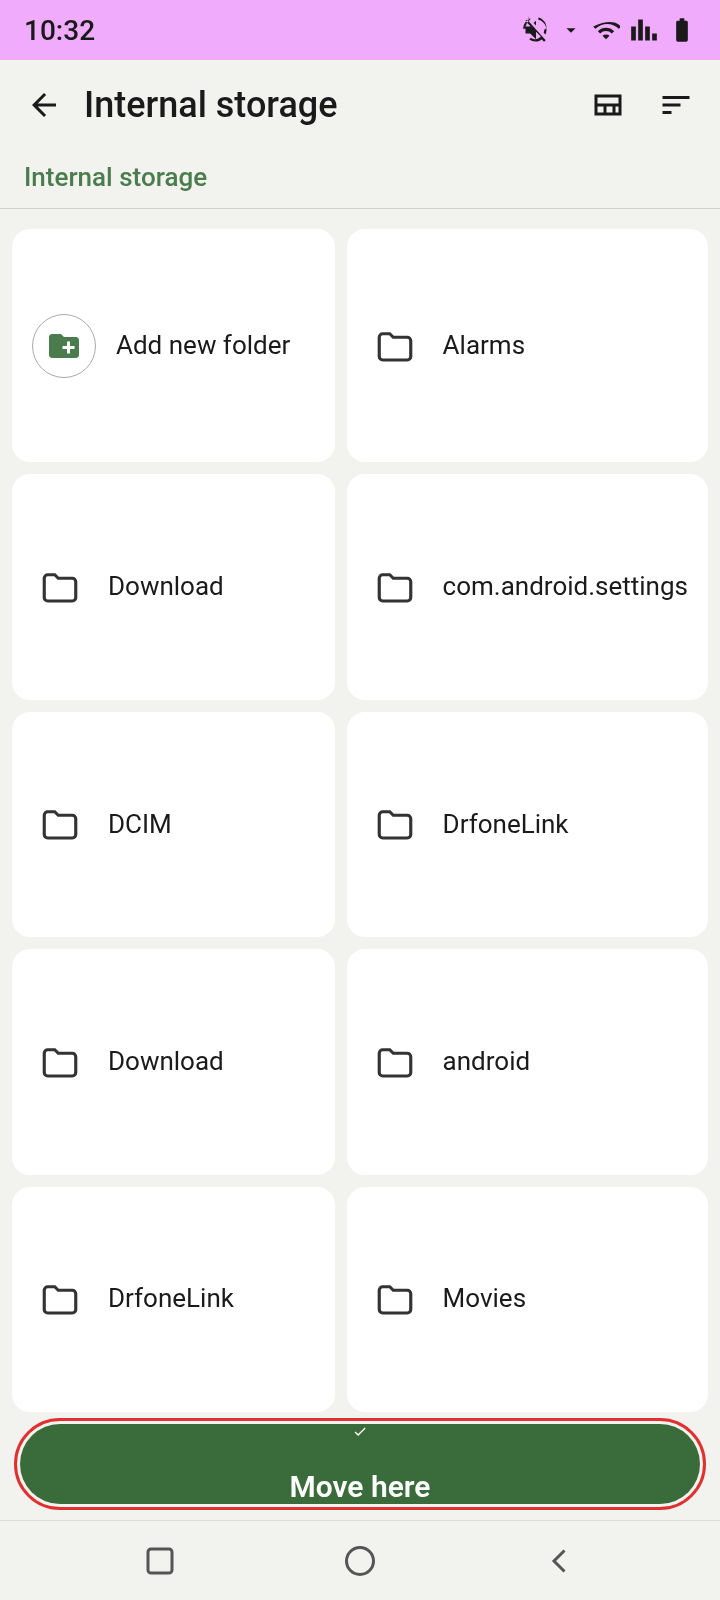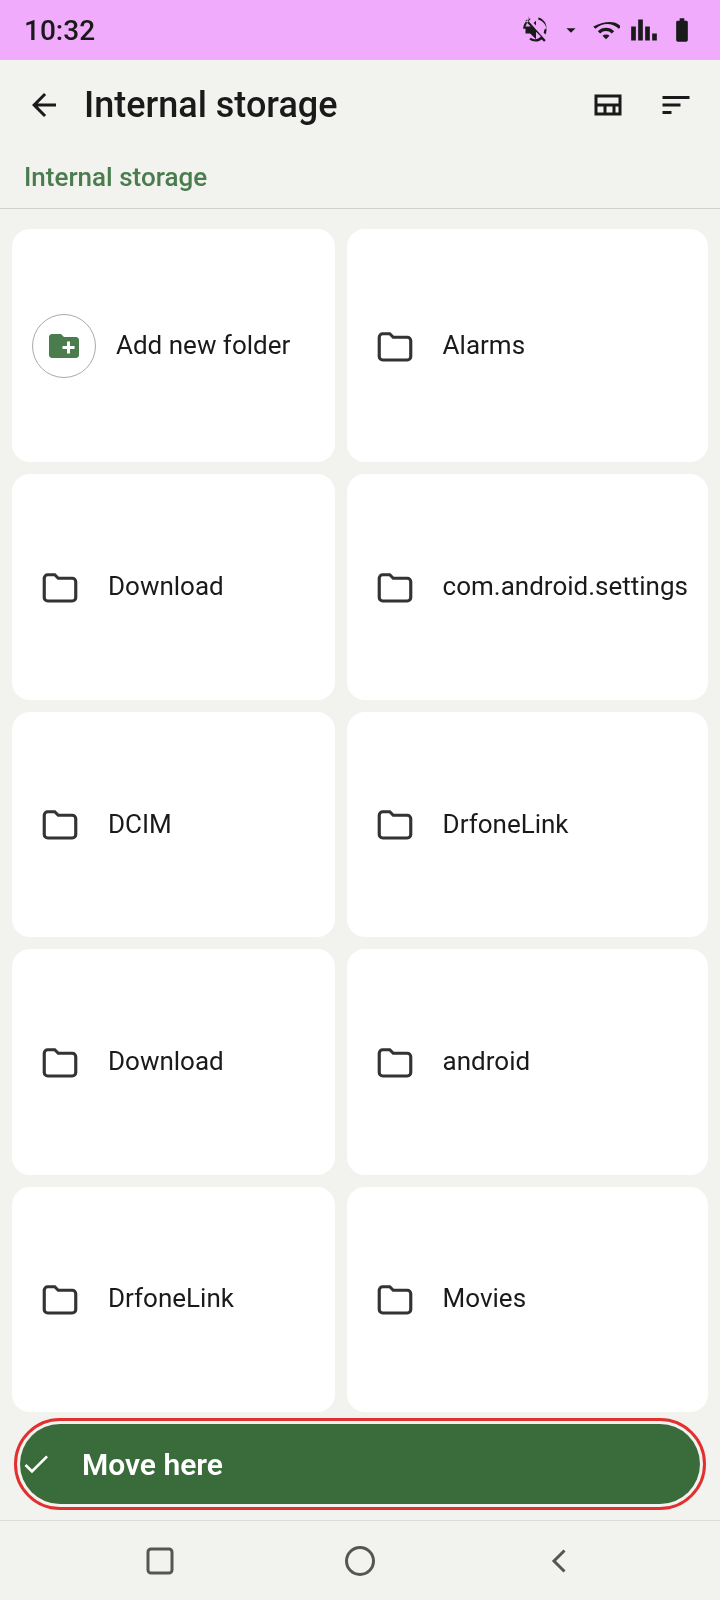--- a/index.html
+++ b/index.html
@@ -140,24 +140,26 @@
     }
 
     .move-here-btn {
       width: 100%;
       max-width: 680px;
       height: 80px;
       background: #3a6b3a;
       border-radius: 40px;
       display: flex;
       align-items: center;
+      justify-content: center;
       gap: 30px;
       cursor: pointer;
       outline: 3px solid #e03030;
       outline-offset: 3px;
+      flex-direction: column;
     }
     .move-here-label {
       font-size: 30px;
       font-weight: 600;
       color: #ffffff;
     }
 
     
     .nav-bar {
       height: 80px;

